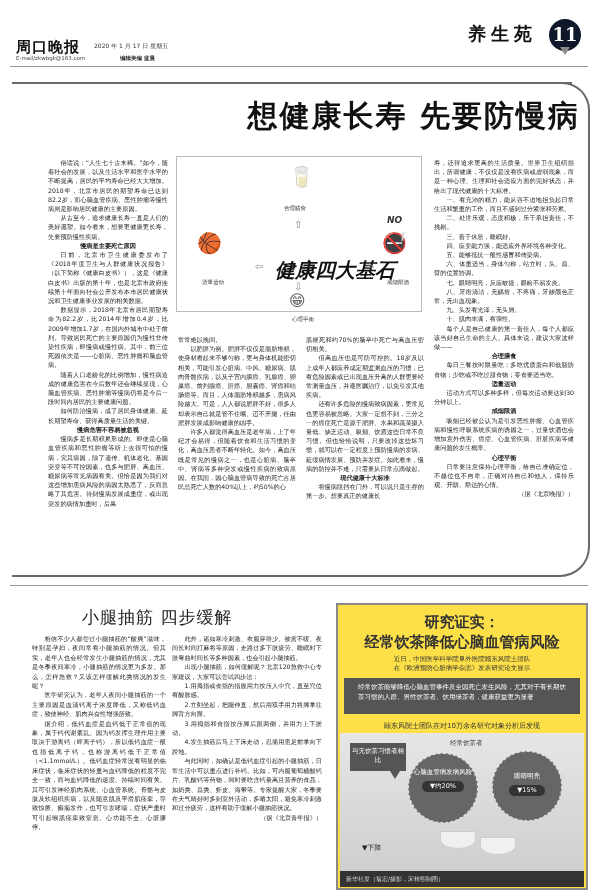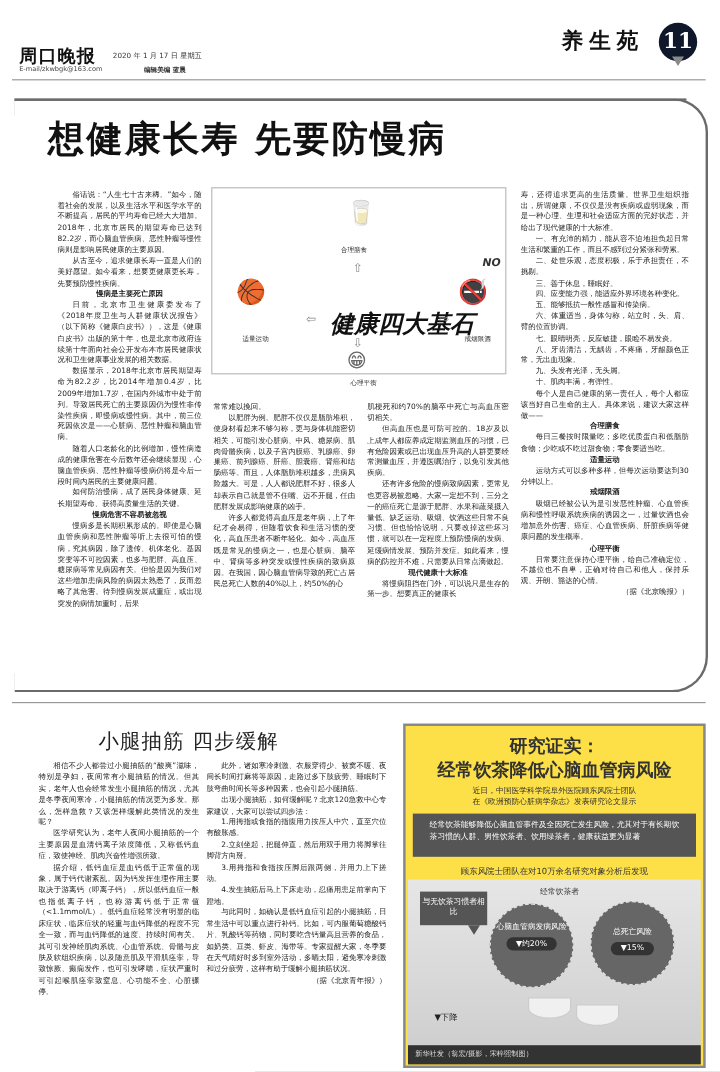--- a/index.html
+++ b/index.html
@@ -13,21 +13,21 @@
   .mast-email { position: absolute; left: 16px; top: 55px; font-size: 5.5px; color: #444; }
   .mast-editor { position: absolute; left: 120px; top: 55px; font-size: 5.5px; color: #333; font-weight: bold; }
   .section-name { position: absolute; left: 468px; top: 22px; font-family: "DejaVu Serif", serif; font-size: 18px; font-weight: bold; letter-spacing: 5px; color: #111; }
   .page-badge { position: absolute; left: 549px; top: 19px; width: 32px; height: 32px; border-radius: 50% 50% 50% 50%; background: #0f172a; color: #fff; font-family: "DejaVu Serif", serif; font-size: 18px; font-weight: bold; text-align: center; line-height: 32px; }
   .page-badge:after { content: ""; position: absolute; left: 11px; top: 28px; border-left: 5px solid transparent; border-right: 5px solid transparent; border-top: 8px solid #8a8a8a; }
   .mast-rule { position: absolute; left: 10px; top: 66px; width: 578px; height: 1px; background: #999; }
 
   
   .main-frame { position: absolute; left: 12px; top: 82px; width: 578px; height: 495px; border: 2px solid #6a6a6a; border-left: none; border-top-right-radius: 28px; border-bottom-right-radius: 30px; }
   .main-frame-top { position: absolute; left: 12px; top: 82px; width: 560px; height: 2px; background: #6a6a6a; }
-  .main-title { position: absolute; left: 40px; top: 96px; width: 540px; text-align: left; font-family: "DejaVu Serif", serif; font-size: 30px; font-weight: bold; letter-spacing: 2px; color: #111; }
+  .main-title { position: absolute; left: 40px; top: 96px; width: 540px; text-align: right; font-family: "DejaVu Serif", serif; font-size: 30px; font-weight: bold; letter-spacing: 2px; color: #111; }
 
   .col { position: absolute; font-size: 6.2px; line-height: 9.2px; color: #222; text-align: justify; }
   .col p { text-indent: 2em; }
   .col .sub { text-align: center; text-indent: 0; font-weight: bold; }
   .col .src { text-align: right; text-indent: 0; }
 
   
   .info-box { position: absolute; left: 176px; top: 156px; width: 246px; height: 156px; border: 1px solid #bbb; background: #fff; }
   .info-center { position: absolute; left: 98px; top: 104px; font-family: "DejaVu Serif", serif; font-style: italic; font-weight: bold; font-size: 20px; color: #111; }
   .info-label { position: absolute; font-size: 5.5px; color: #333; }
@@ -85,21 +85,21 @@
 
 <div class="info-box">
   <div class="info-icon" style="left:112px; top:8px;">🥛</div>
   <div class="info-label" style="left:107px; top:48px;">合理膳食</div>
   <div class="arrow" style="left:117px; top:62px;">⇧</div>
   <div class="info-icon" style="left:20px; top:74px;">🏀</div>
   <div class="info-label" style="left:25px; top:122px;">适量运动</div>
   <div class="arrow" style="left:78px; top:104px;">⇦</div>
   <div class="info-center" style="left:98px; top:100px;">健康四大基石</div>
   <div class="arrow" style="left:189px; top:104px;">⇨</div>
-  <div class="info-label" style="left:210px; top:58px; font-size:9px; font-weight:bold; font-style:italic;margin-left:15px;">NO</div>
+  <div class="info-label" style="left:210px; top:58px; font-size:9px; font-weight:bold; font-style:italic;">NO</div>
   <div class="info-icon" style="left:205px; top:74px;">🚭</div>
   <div class="info-label" style="left:210px; top:122px;">戒烟限酒</div>
   <div class="arrow" style="left:117px; top:124px;">⇩</div>
   <div class="info-icon" style="left:112px; top:134px; font-size:16px;">😁</div>
 </div>
 <div class="info-label" style="left:292px; top:316px;">心理平衡</div>
 
 <div class="col" style="left:178px; top:335px; width:118px;">
   <p style="text-indent:0">常常难以挽回。</p>
   <p>以肥胖为例。肥胖不仅仅是脂肪堆积，使身材看起来不够匀称，更与身体机能密切相关，可能引发心脏病、中风、糖尿病、肌肉骨骼疾病，以及子宫内膜癌、乳腺癌、卵巢癌、前列腺癌、肝癌、胆囊癌、肾癌和结肠癌等。而且，人体脂肪堆积越多，患病风险越大。可是，人人都说肥胖不好，很多人却表示自己就是管不住嘴、迈不开腿，任由肥胖发展成影响健康的凶手。</p>
@@ -169,21 +169,21 @@
   <div class="tea-banner">经常饮茶能够降低心脑血管事件及全因死亡发生风险，尤其对于有长期饮茶习惯的人群、男性饮茶者、饮用绿茶者，健康获益更为显著</div>
   <div class="tea-finding">顾东风院士团队在对10万余名研究对象分析后发现</div>
   <div class="tea-photo">
     <div class="tea-callout">与无饮茶习惯者相比</div>
     <div class="tea-drinkers">经常饮茶者</div>
     <div class="circle" style="left:68px; top:20px;">
       <div style="padding-top:14px;">心脑血管病发病风险</div>
       <span class="pill">▼约20%</span>
     </div>
     <div class="circle" style="left:152px; top:18px;">
-      <div style="padding-top:20px;">总死亡风险</div>
+      <div style="padding-top:20px;">眼睛明亮</div>
       <span class="pill">▼15%</span>
     </div>
     <div class="bowl" style="left:100px; top:98px; width:36px; height:18px;"></div>
     <div class="bowl" style="left:140px; top:104px; width:36px; height:18px;"></div>
     <div class="tea-down">▼下降</div>
   </div>
   <div class="tea-footer">新华社发（翁宏/摄影，宋梓熙制图）</div>
 </div>
 
 </body></html>

